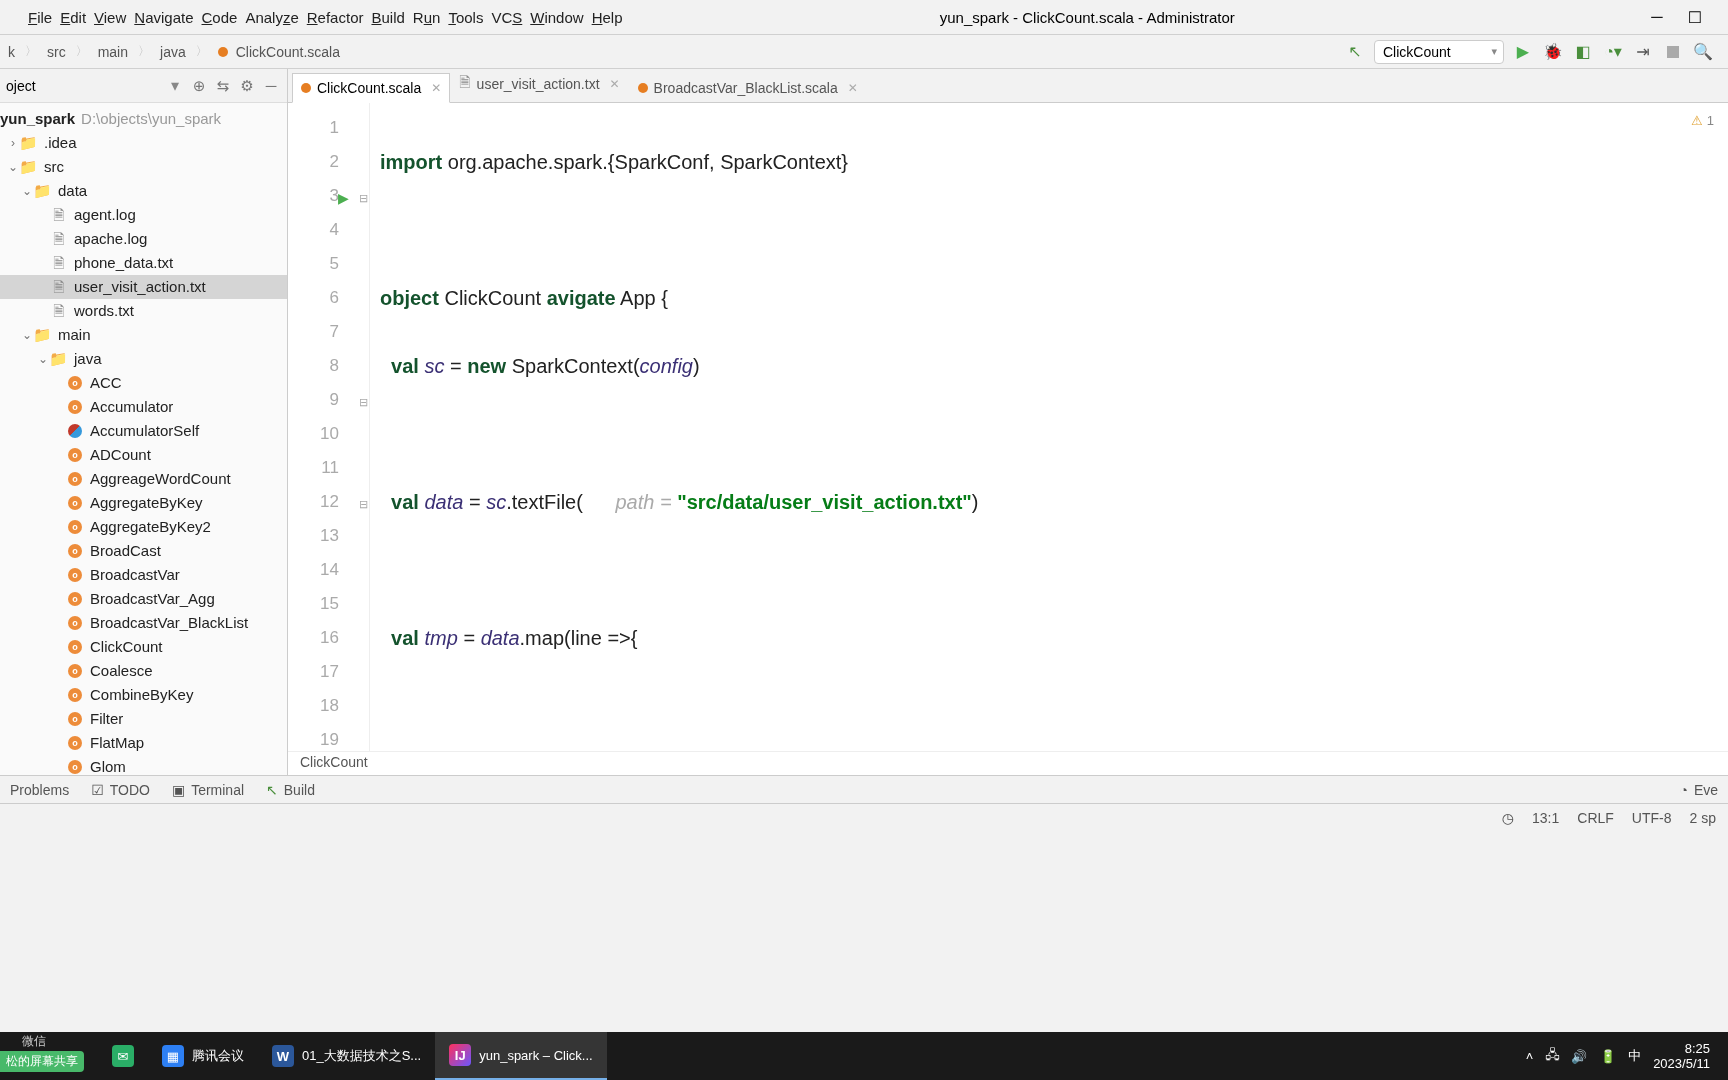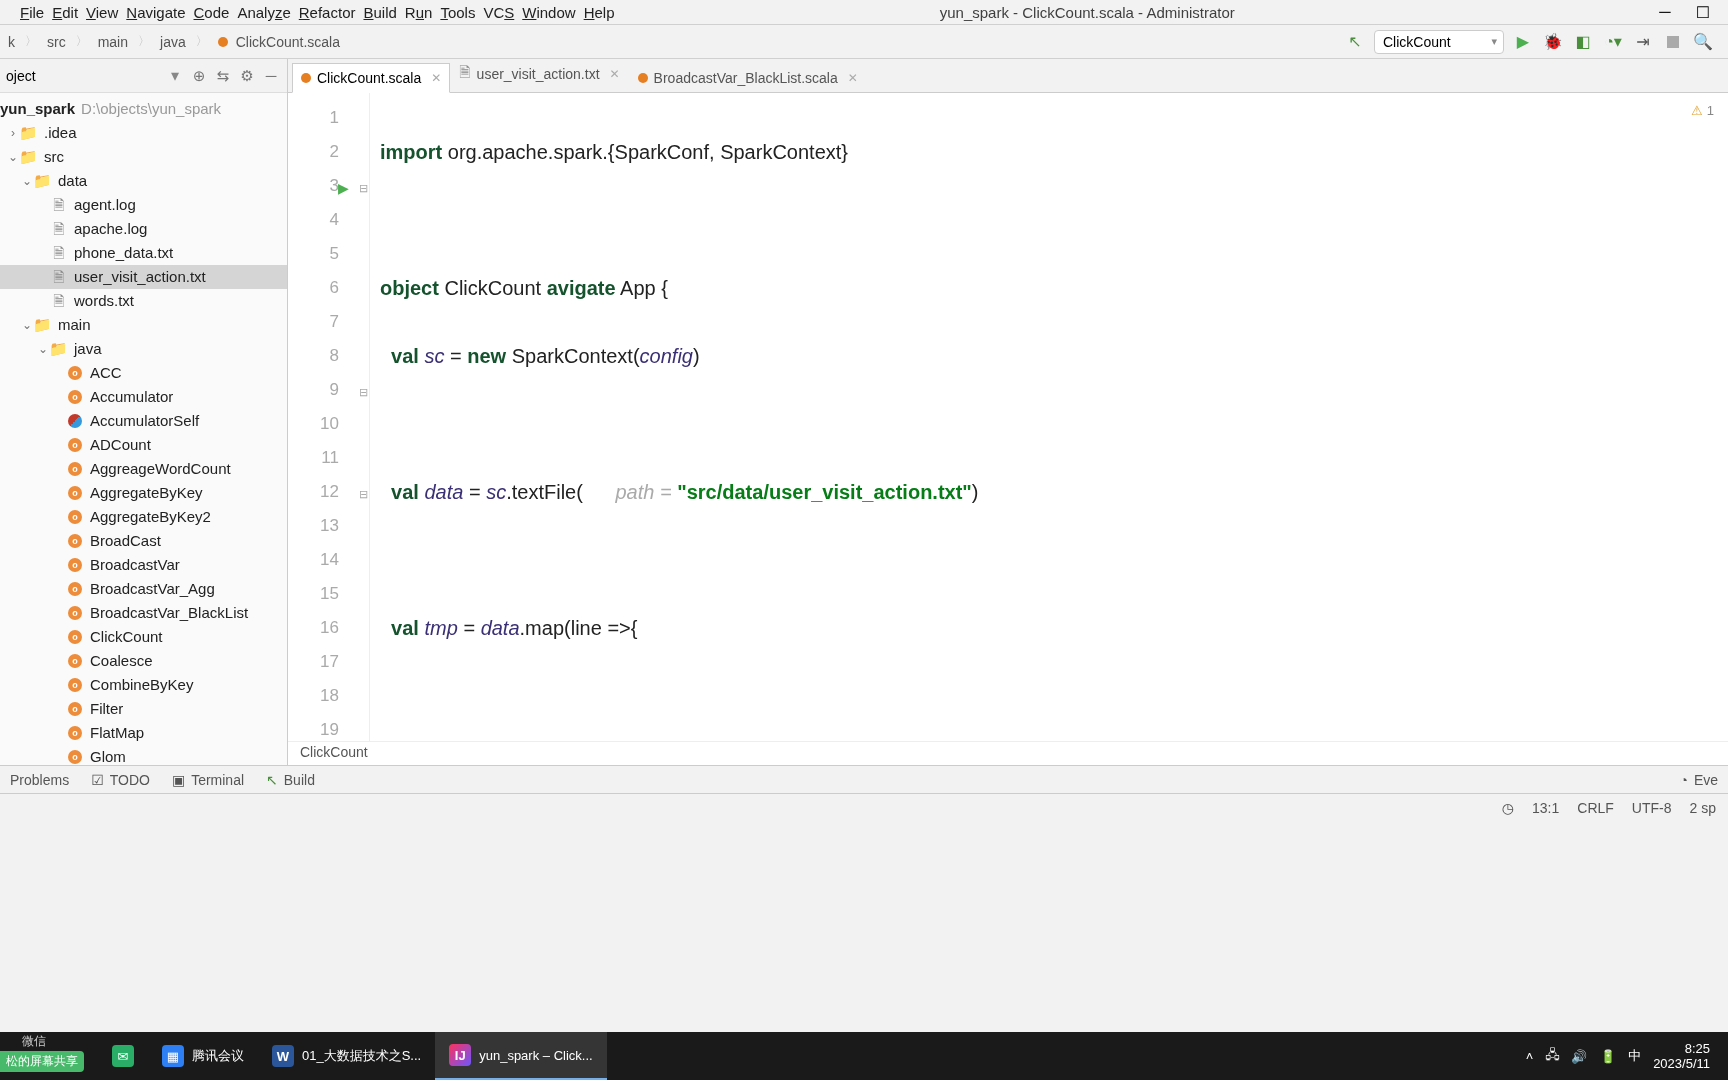--- a/index.html
+++ b/index.html
@@ -1,38 +1,38 @@
 <!DOCTYPE html>
 <html><head>
   <meta charset="utf-8">
   <style>
     * { margin: 0; padding: 0; box-sizing: border-box; font-family: "Segoe UI", Arial, sans-serif; }
     body { background: #f2f2f2; width: 1728px; height: 1080px; overflow: hidden; position: relative; }
     
     
     .menu-bar {
-      height: 25px;
+      height: 35px;
       background: #f2f2f2;
       display: flex;
       align-items: center;
-      padding: 0 16px;
+      padding: 0 24px;
       border-bottom: 1px solid #d0d0d0;
     }
     .menu-bar .menu-item {
       padding: 4px 4px;
       font-size: 15px;
       color: #222;
       cursor: pointer;
     }
     .menu-bar .menu-item u { text-decoration: underline; }
     .window-title {
       flex: 1;
       text-align: center;
       font-size: 15px;
-      color: #404040;
+      color: #000000;
       padding-right: 100px;
     }
     .window-controls {
       display: flex;
       gap: 20px;
       align-items: center;
     }
     .win-ctrl { width: 18px; height: 18px; cursor: pointer; display:flex; align-items:center; justify-content:center;}
     
     

